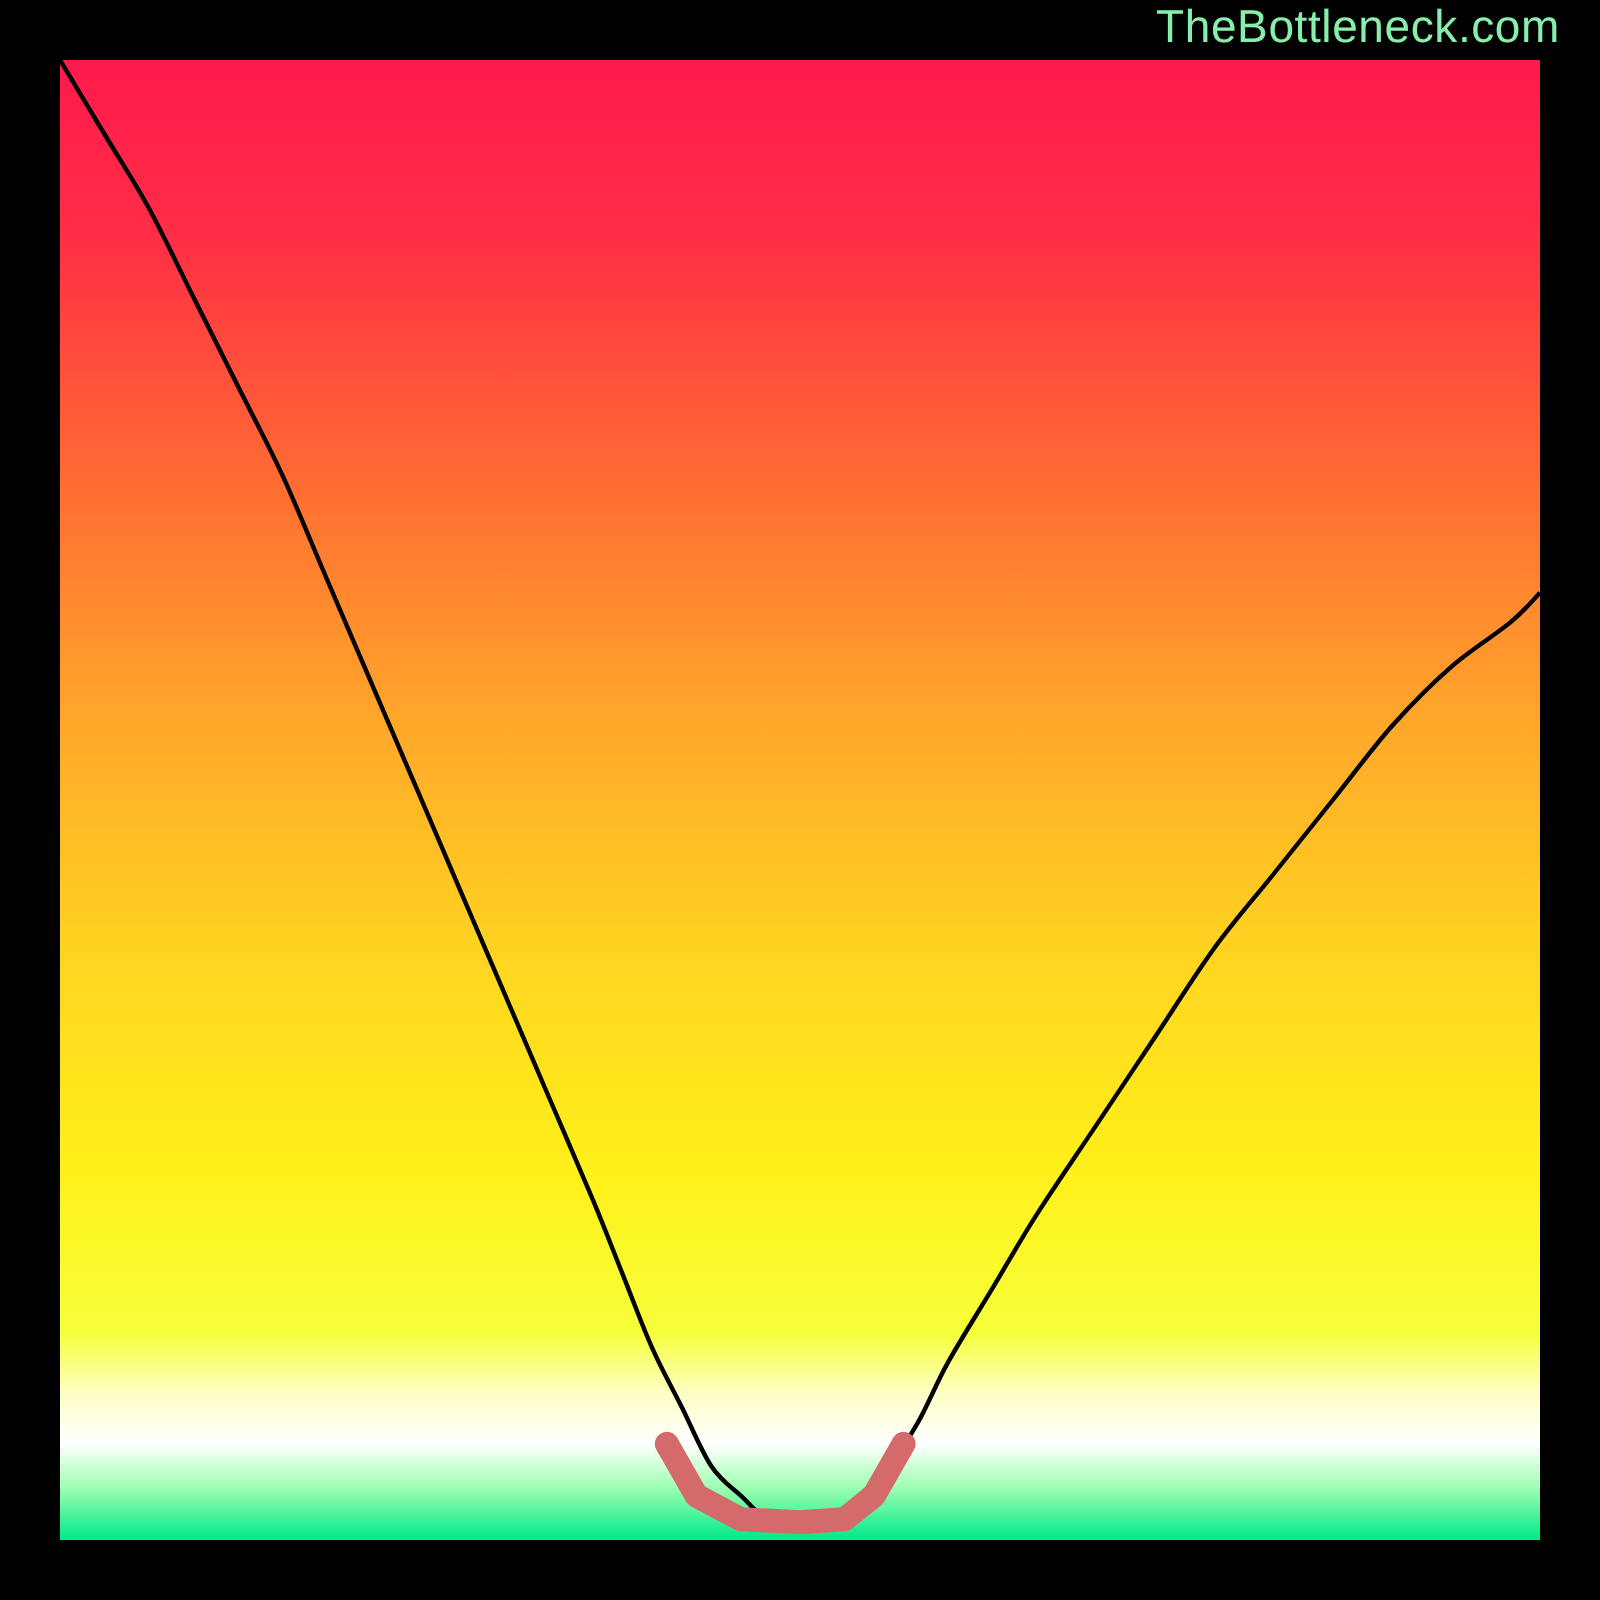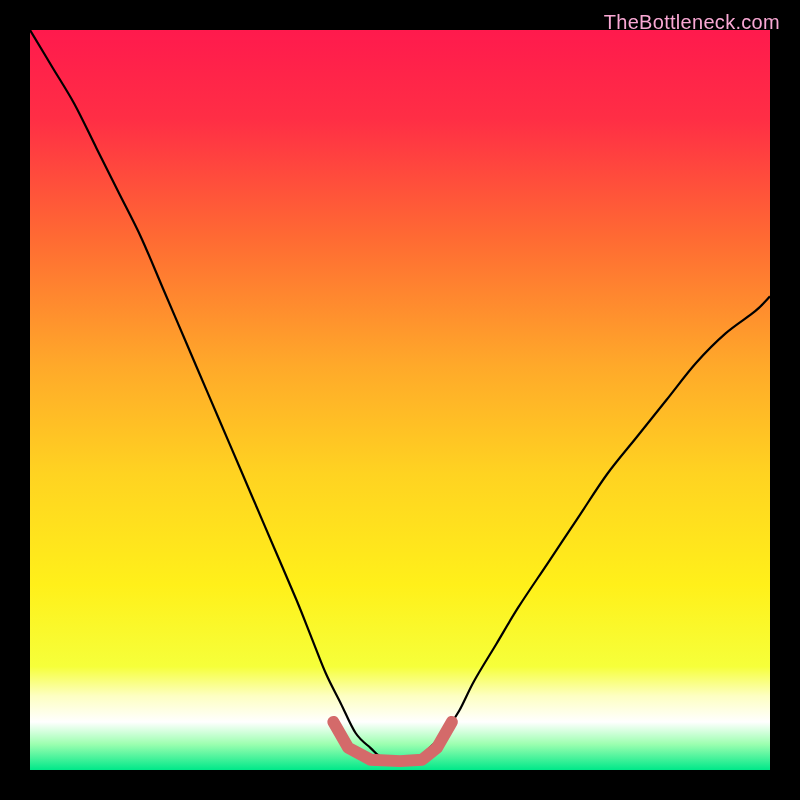--- a/index.html
+++ b/index.html
@@ -19,24 +19,24 @@
   }
   .plot-area {
     position: absolute;
     left: 30px;
     top: 30px;
     width: 740px;
     height: 740px;
   }
   .watermark {
     position: absolute;
-    top: 11px;
+    top: 0;
     right: 20px;
-    color: #f9a8d4;
-    font-size: 20px;
+    color: #86efac;
+    font-size: 23px;
     font-weight: 500;
     letter-spacing: 0.3px;
     z-index: 20;
   }
   svg {
     display: block;
   }
 </style>
 </head>
 <body>

